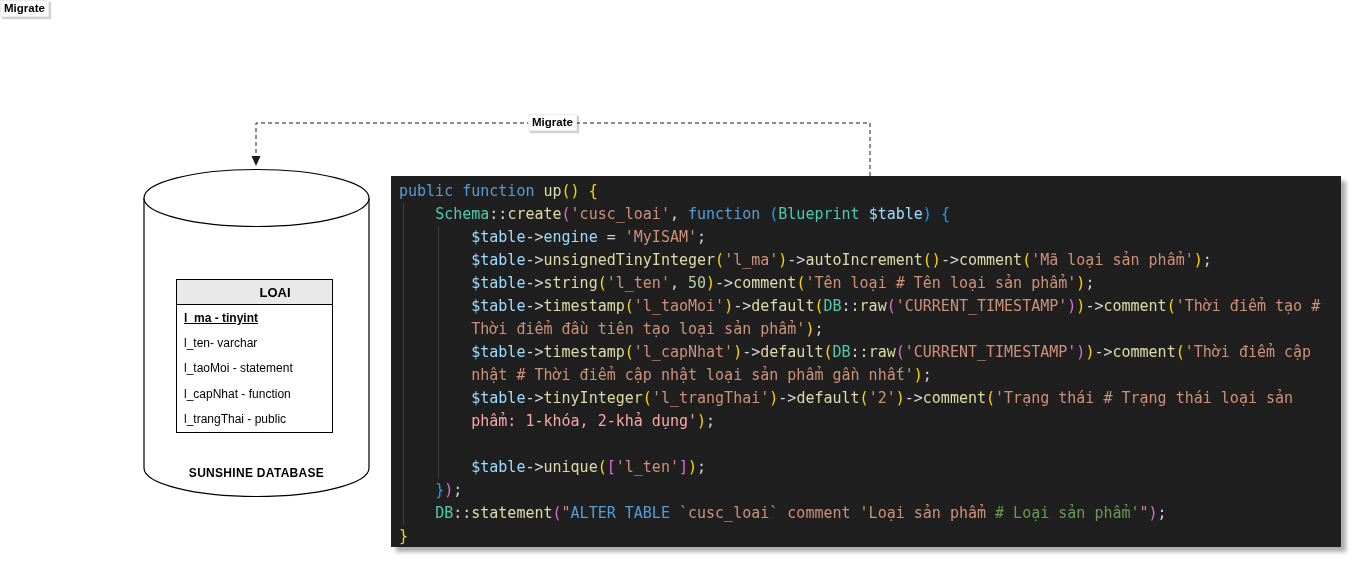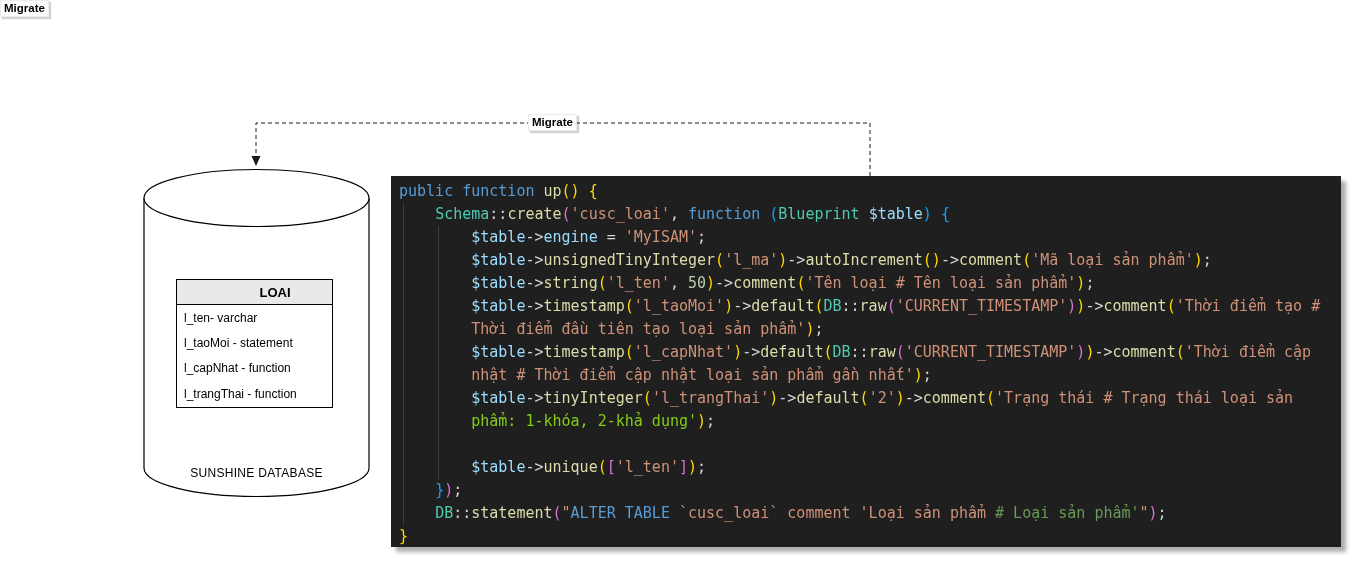--- a/index.html
+++ b/index.html
@@ -33,21 +33,21 @@
     display:flex; align-items:center; justify-content:center;
     font-weight:bold; font-size:13px; color:#000;padding-left:41px;
   }
   .field-row {
     height:25.4px; display:flex; align-items:center;
     padding-left:7px; font-size:12px; color:#000; background:#fff;
   }
   .field-row.key { font-weight:bold; text-decoration:underline; }
   #db-caption {
     position:absolute; left:0; right:0; top:298px; text-align:center;
-    font-weight:normal; font-size:12px; color:#000; letter-spacing:0.3px;
+    font-weight:bold; font-size:12px; color:#000; letter-spacing:0.3px;
   }
 
   
   #code {
     position:absolute; left:391px; top:176px; width:950px; height:371px;
     box-sizing:border-box; padding:4px 0 0 8px;
     font-family:"DejaVu Sans Mono", monospace; font-size:15px; line-height:23px;
     box-shadow:5px 5px 4px rgba(0,0,0,0.32); z-index:2; color:#d4d4d4;
   }
   .code-row { height:23px; white-space:pre; }
@@ -81,44 +81,45 @@
   <div class="badge" id="connector-migrate">Migrate</div>
 
   <div id="db">
     <svg id="db-shape" width="227" height="330">
       <path d="M1,30 L1,300 A112.5,28.5 0 0 0 226,300 L226,30" fill="#ffffff" stroke="#000000" stroke-width="1.2"></path>
       <ellipse cx="113.5" cy="30" rx="112.5" ry="28.5" fill="#ffffff" stroke="#000000" stroke-width="1.2"></ellipse>
     </svg>
     <div id="db-table">
       <div id="db-table-header">LOAI</div>
       <div id="db-table-fields">
+          <div class="field-row key">l_ma - tinyint</div>
           <div class="field-row">l_ten- varchar</div>
           <div class="field-row">l_taoMoi - statement</div>
           <div class="field-row">l_capNhat - function</div>
-          <div class="field-row">l_trangThai - function</div>
+          <div class="field-row">l_trangThai - public</div>
         </div>
     </div>
     <div id="db-caption">SUNSHINE DATABASE</div>
   </div>
 
   <div id="code" style="background: rgb(31, 31, 31);">
     <div class="indent-guide" id="guide-1"></div>
     <div class="indent-guide" id="guide-2"></div>
     <div id="code-lines">
         <div class="code-row"><span style="color: rgb(86, 156, 214);">public function </span><span style="color: rgb(220, 220, 170);">up</span><span style="color: rgb(255, 215, 0);">()</span><span style="color: rgb(212, 212, 212);"> </span><span style="color: rgb(255, 215, 0);">{</span></div>
         <div class="code-row"><span style="color: rgb(212, 212, 212);">    </span><span style="color: rgb(78, 201, 176);">Schema</span><span style="color: rgb(212, 212, 212);">::</span><span style="color: rgb(220, 220, 170);">create</span><span style="color: rgb(218, 112, 214);">(</span><span style="color: rgb(206, 145, 120);">'cusc_loai'</span><span style="color: rgb(212, 212, 212);">, </span><span style="color: rgb(86, 156, 214);">function</span><span style="color: rgb(212, 212, 212);"> </span><span style="color: rgb(23, 159, 255);">(</span><span style="color: rgb(78, 201, 176);">Blueprint</span><span style="color: rgb(212, 212, 212);"> </span><span style="color: rgb(156, 220, 254);">$table</span><span style="color: rgb(23, 159, 255);">)</span><span style="color: rgb(212, 212, 212);"> </span><span style="color: rgb(23, 159, 255);">{</span></div>
         <div class="code-row"><span style="color: rgb(212, 212, 212);">        </span><span style="color: rgb(156, 220, 254);">$table</span><span style="color: rgb(212, 212, 212);">-&gt;</span><span style="color: rgb(156, 220, 254);">engine</span><span style="color: rgb(212, 212, 212);"> = </span><span style="color: rgb(206, 145, 120);">'MyISAM'</span><span style="color: rgb(212, 212, 212);">;</span></div>
         <div class="code-row"><span style="color: rgb(212, 212, 212);">        </span><span style="color: rgb(156, 220, 254);">$table</span><span style="color: rgb(212, 212, 212);">-&gt;</span><span style="color: rgb(220, 220, 170);">unsignedTinyInteger</span><span style="color: rgb(255, 215, 0);">(</span><span style="color: rgb(206, 145, 120);">'l_ma'</span><span style="color: rgb(255, 215, 0);">)</span><span style="color: rgb(212, 212, 212);">-&gt;</span><span style="color: rgb(220, 220, 170);">autoIncrement</span><span style="color: rgb(255, 215, 0);">()</span><span style="color: rgb(212, 212, 212);">-&gt;</span><span style="color: rgb(220, 220, 170);">comment</span><span style="color: rgb(255, 215, 0);">(</span><span style="color: rgb(206, 145, 120);">'Mã loại sản phẩm'</span><span style="color: rgb(255, 215, 0);">)</span><span style="color: rgb(212, 212, 212);">;</span></div>
         <div class="code-row"><span style="color: rgb(212, 212, 212);">        </span><span style="color: rgb(156, 220, 254);">$table</span><span style="color: rgb(212, 212, 212);">-&gt;</span><span style="color: rgb(220, 220, 170);">string</span><span style="color: rgb(255, 215, 0);">(</span><span style="color: rgb(206, 145, 120);">'l_ten'</span><span style="color: rgb(212, 212, 212);">, </span><span style="color: rgb(181, 206, 168);">50</span><span style="color: rgb(255, 215, 0);">)</span><span style="color: rgb(212, 212, 212);">-&gt;</span><span style="color: rgb(220, 220, 170);">comment</span><span style="color: rgb(255, 215, 0);">(</span><span style="color: rgb(206, 145, 120);">'Tên loại # Tên loại sản phẩm'</span><span style="color: rgb(255, 215, 0);">)</span><span style="color: rgb(212, 212, 212);">;</span></div>
         <div class="code-row"><span style="color: rgb(212, 212, 212);">        </span><span style="color: rgb(156, 220, 254);">$table</span><span style="color: rgb(212, 212, 212);">-&gt;</span><span style="color: rgb(220, 220, 170);">timestamp</span><span style="color: rgb(255, 215, 0);">(</span><span style="color: rgb(206, 145, 120);">'l_taoMoi'</span><span style="color: rgb(255, 215, 0);">)</span><span style="color: rgb(212, 212, 212);">-&gt;</span><span style="color: rgb(220, 220, 170);">default</span><span style="color: rgb(255, 215, 0);">(</span><span style="color: rgb(78, 201, 176);">DB</span><span style="color: rgb(212, 212, 212);">::</span><span style="color: rgb(220, 220, 170);">raw</span><span style="color: rgb(218, 112, 214);">(</span><span style="color: rgb(206, 145, 120);">'CURRENT_TIMESTAMP'</span><span style="color: rgb(218, 112, 214);">)</span><span style="color: rgb(255, 215, 0);">)</span><span style="color: rgb(212, 212, 212);">-&gt;</span><span style="color: rgb(220, 220, 170);">comment</span><span style="color: rgb(255, 215, 0);">(</span><span style="color: rgb(206, 145, 120);">'Thời điểm tạo #</span></div>
         <div class="code-row"><span style="color: rgb(212, 212, 212);">        </span><span style="color: rgb(206, 145, 120);">Thời điểm đầu tiên tạo loại sản phẩm'</span><span style="color: rgb(255, 215, 0);">)</span><span style="color: rgb(212, 212, 212);">;</span></div>
         <div class="code-row"><span style="color: rgb(212, 212, 212);">        </span><span style="color: rgb(156, 220, 254);">$table</span><span style="color: rgb(212, 212, 212);">-&gt;</span><span style="color: rgb(220, 220, 170);">timestamp</span><span style="color: rgb(255, 215, 0);">(</span><span style="color: rgb(206, 145, 120);">'l_capNhat'</span><span style="color: rgb(255, 215, 0);">)</span><span style="color: rgb(212, 212, 212);">-&gt;</span><span style="color: rgb(220, 220, 170);">default</span><span style="color: rgb(255, 215, 0);">(</span><span style="color: rgb(78, 201, 176);">DB</span><span style="color: rgb(212, 212, 212);">::</span><span style="color: rgb(220, 220, 170);">raw</span><span style="color: rgb(218, 112, 214);">(</span><span style="color: rgb(206, 145, 120);">'CURRENT_TIMESTAMP'</span><span style="color: rgb(218, 112, 214);">)</span><span style="color: rgb(255, 215, 0);">)</span><span style="color: rgb(212, 212, 212);">-&gt;</span><span style="color: rgb(220, 220, 170);">comment</span><span style="color: rgb(255, 215, 0);">(</span><span style="color: rgb(206, 145, 120);">'Thời điểm cập</span></div>
         <div class="code-row"><span style="color: rgb(212, 212, 212);">        </span><span style="color: rgb(206, 145, 120); text-align: center;">nhật # Thời điểm cập nhật loại sản phẩm gần nhất'</span><span style="color: rgb(255, 215, 0);">)</span><span style="color: rgb(212, 212, 212);">;</span></div>
         <div class="code-row"><span style="color: rgb(212, 212, 212);">        </span><span style="color: rgb(156, 220, 254);">$table</span><span style="color: rgb(212, 212, 212);">-&gt;</span><span style="color: rgb(220, 220, 170);">tinyInteger</span><span style="color: rgb(255, 215, 0);">(</span><span style="color: rgb(206, 145, 120);">'l_trangThai'</span><span style="color: rgb(255, 215, 0);">)</span><span style="color: rgb(212, 212, 212);">-&gt;</span><span style="color: rgb(220, 220, 170);">default</span><span style="color: rgb(255, 215, 0);">(</span><span style="color: rgb(206, 145, 120);">'2'</span><span style="color: rgb(255, 215, 0);">)</span><span style="color: rgb(212, 212, 212);">-&gt;</span><span style="color: rgb(220, 220, 170);">comment</span><span style="color: rgb(255, 215, 0);">(</span><span style="color: rgb(206, 145, 120);">'Trạng thái # Trạng thái loại sản</span></div>
-        <div class="code-row"><span style="color: rgb(212, 212, 212);">        </span><span style="color: #84cc16;">phẩm: 1-khóa, 2-khả dụng'</span><span style="color: rgb(255, 215, 0);">)</span><span style="color: rgb(212, 212, 212);">;</span></div>
+        <div class="code-row"><span style="color: rgb(212, 212, 212);">        </span><span style="color: #fca5a5;">phẩm: 1-khóa, 2-khả dụng'</span><span style="color: rgb(255, 215, 0);">)</span><span style="color: rgb(212, 212, 212);">;</span></div>
         <div class="code-row"></div>
         <div class="code-row"><span style="color: rgb(212, 212, 212);">        </span><span style="color: rgb(156, 220, 254);">$table</span><span style="color: rgb(212, 212, 212);">-&gt;</span><span style="color: rgb(220, 220, 170);">unique</span><span style="color: rgb(255, 215, 0);">(</span><span style="color: rgb(218, 112, 214);">[</span><span style="color: rgb(206, 145, 120);">'l_ten'</span><span style="color: rgb(218, 112, 214);">]</span><span style="color: rgb(255, 215, 0);">)</span><span style="color: rgb(212, 212, 212);">;</span></div>
         <div class="code-row"><span style="color: rgb(212, 212, 212);">    </span><span style="color: rgb(23, 159, 255);">}</span><span style="color: rgb(218, 112, 214);">)</span><span style="color: rgb(212, 212, 212);">;</span></div>
         <div class="code-row"><span style="color: rgb(212, 212, 212);">    </span><span style="color: rgb(78, 201, 176);">DB</span><span style="color: rgb(212, 212, 212);">::</span><span style="color: rgb(220, 220, 170);">statement</span><span style="color: rgb(218, 112, 214);">(</span><span style="color: rgb(206, 145, 120);">"</span><span style="color: rgb(86, 156, 214);">ALTER TABLE</span><span style="color: rgb(206, 145, 120);"> `cusc_loai` comment 'Loại sản phẩm </span><span style="color: rgb(106, 153, 85);"># Loại sản phẩm'</span><span style="color: rgb(206, 145, 120);">"</span><span style="color: rgb(218, 112, 214);">)</span><span style="color: rgb(212, 212, 212);">;</span></div>
         <div class="code-row"><span style="color: rgb(255, 215, 0);">}</span></div>
       </div>
   </div>
 
 
 </div>

